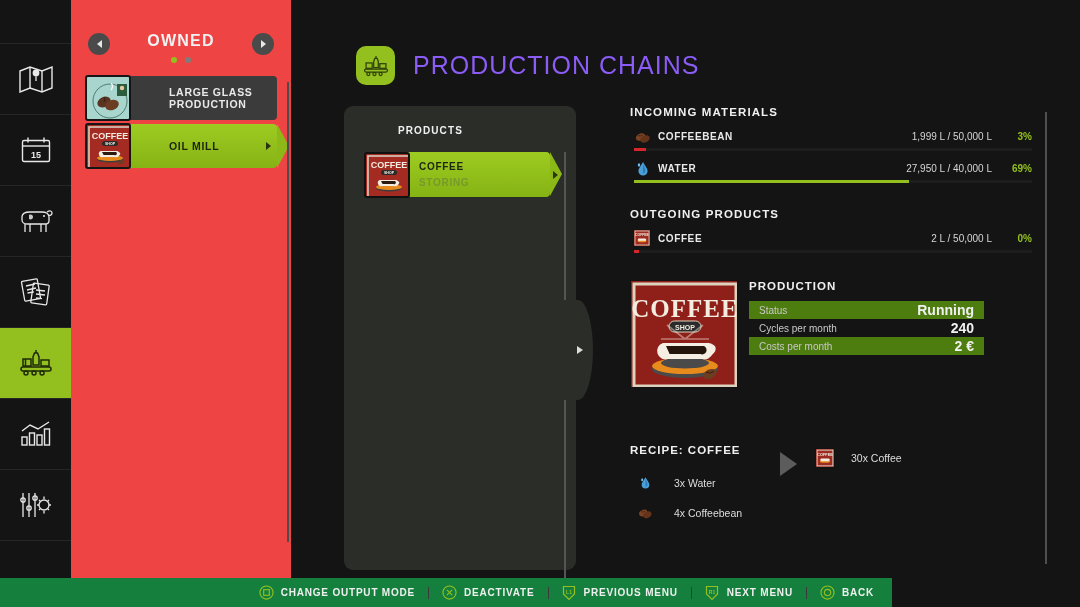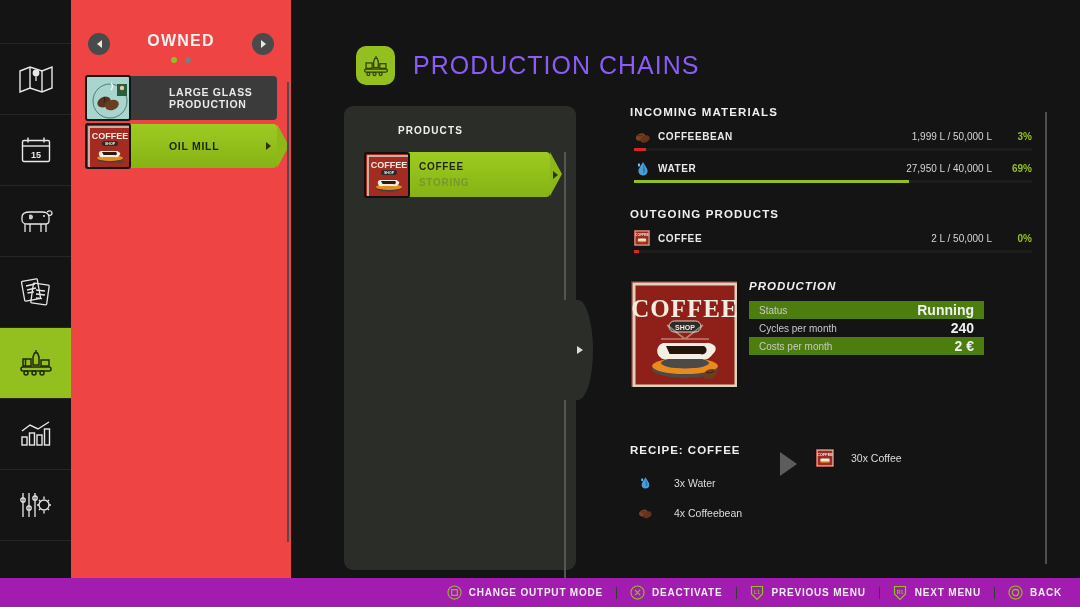--- a/index.html
+++ b/index.html
@@ -139,43 +139,43 @@
   .mat-icon{ position:absolute; left:4px; top:0; width:18px; height:18px; }
   .mat-name{ position:absolute; left:28px; top:3px; font-size:10px; font-weight:bold; letter-spacing:0.6px; color:#e9e9e9; }
   .mat-val{ position:absolute; right:40px; top:3px; font-size:10px; color:#d6d6d6; }
   .mat-pct{ position:absolute; right:0; top:3px; width:32px; text-align:right; font-size:10px; font-weight:bold; color:#93c01f; }
   .mat-track{ position:absolute; left:4px; right:0; bottom:3px; height:3px; background:#1d1d1d; }
   .mat-fill{ position:absolute; left:0; top:0; height:3px; }
 
   .prod-block{ position:relative; margin-top:24px; height:112px; }
   .prod-img{ position:absolute; left:0; top:0; width:108px; height:108px; border:1px solid #111; overflow:hidden; }
   .prod-right{ position:absolute; left:119px; top:0; right:48px; }
-  .prod-h{ color:#f0f0f0; font-size:11.5px; font-weight:bold; letter-spacing:1px; margin-bottom:9px;font-style:italic; }
+  .prod-h{ color:#f0f0f0; font-size:11.5px; font-weight:bold; letter-spacing:1px; margin-bottom:9px; }
   .stat-row{ position:relative; height:18px; display:flex; align-items:center; }
   .stat-row.alt{ background:#4d7c0f; }
   .stat-k{ font-size:10px; color:#c9c9c9; padding-left:10px; }
   .stat-v{ position:absolute; right:10px; font-size:14px; font-weight:bold; color:#f0f0f0;padding-left:28px; }
 
   .recipe{ margin-top:52px; position:relative; }
   .recipe-h{ color:#f0f0f0; font-size:11.5px; font-weight:bold; letter-spacing:1px; margin-bottom:16px; }
   .ing{ position:relative; height:21px; display:flex; align-items:center; }
   .ing-ic{ width:18px; height:18px; margin-left:6px; display:flex; align-items:center; justify-content:center; }
   .ing-t{ margin-left:20px; font-size:10.5px; color:#dcdcdc; }
   .arrow-big{ position:absolute; left:150px; top:8px; width:0;height:0;
     border-top:12px solid transparent;border-bottom:12px solid transparent;border-left:17px solid #5c5c5c;}
   .out{ position:absolute; left:185px; top:4px; display:flex; align-items:center; }
   .out-ic{ width:20px; height:20px; border:1px solid #111; overflow:hidden; }
   .out-t{ margin-left:16px; font-size:10.5px; color:#dcdcdc; }
 
   .main-scroll{ position:absolute; right:33px; top:112px; width:2px; height:452px; background:#4f4f4f; }
 
   
   .bottom{
-    position:absolute; left:0; bottom:0; width:1080px; height:29px;
-    background:#a21caf; display:flex; align-items:center; justify-content:flex-end;
+    position:absolute; left:0; bottom:0; width:892px; height:29px;
+    background:#15803d; display:flex; align-items:center; justify-content:flex-end;
     padding-right:18px;
     padding-left:28px;
   }
   .hint{ display:flex; align-items:center; gap:7px; }
   .hint-lbl{ font-size:10px; font-weight:bold; letter-spacing:0.8px; color:#efefef; }
   .sep{ width:1px; height:12px; background:#3a3a3a; margin:0 13px; }
   .gp{ width:15px; height:15px; display:flex; align-items:center; justify-content:center; }
 </style>
 </head>
 <body>

